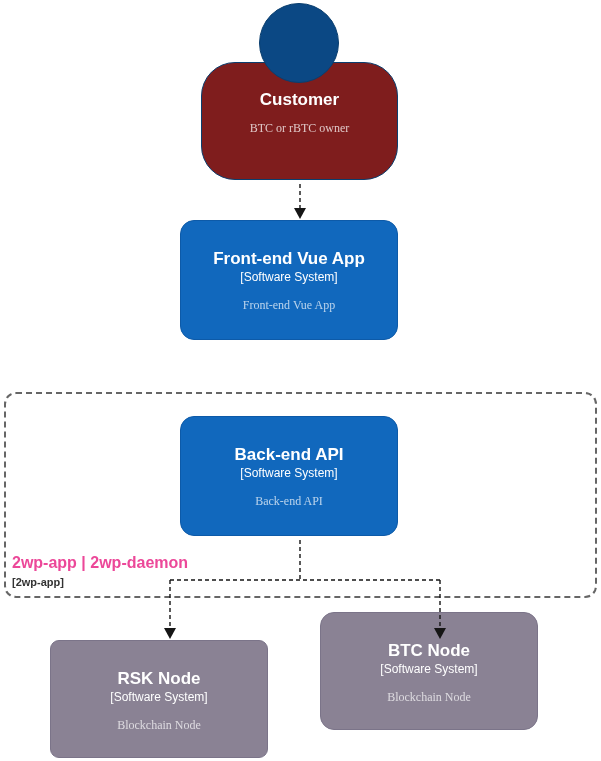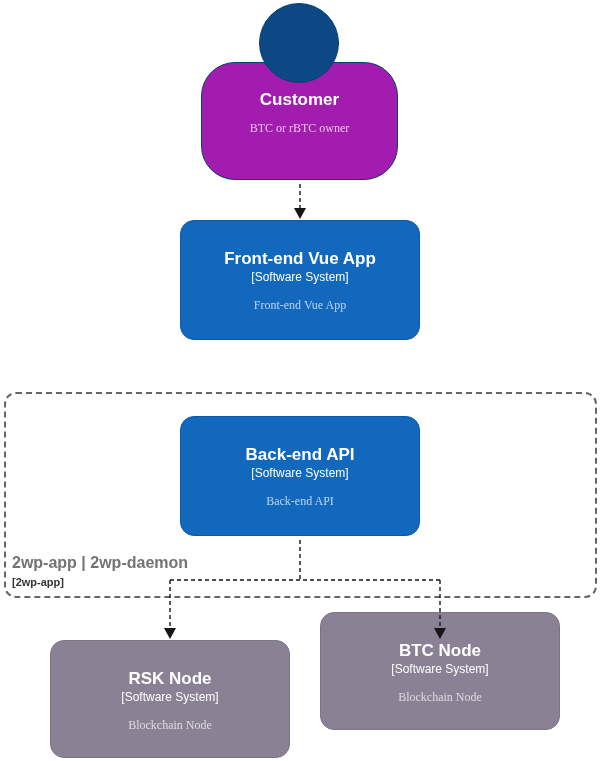--- a/index.html
+++ b/index.html
@@ -41,63 +41,63 @@
   }
   .boundary-label {
     position: absolute;
     left: 12px; top: 553px;
     z-index: 2;
     text-align: left;
   }
   .boundary-title {
     font-size: 16px;
     font-weight: bold;
-    color: #737373;
+    color: #ec4899;
     line-height: 19px;
   }
   .boundary-sub {
     font-size: 11px;
     color: #333333;
     line-height: 14px;
     margin-top: 3px;
     font-weight: bold;
   }
 
   
   .node {
     position: absolute;
-    width: 240px;
+    width: 218px;
     height: 120px;
     box-sizing: border-box;
     border-radius: 14px;
     color: #ffffff;
     text-align: center;
     padding-top: 27px;
     z-index: 3;
   }
   .node-sys { background: #1168bd; border: 1px solid #0d5aa8; }
   .node-ext { background: #8a8294; border: 1px solid #7b7489; }
 
   .n-title { font-size: 17px; font-weight: bold; line-height: 21px; }
   .n-sub   { font-size: 12px; line-height: 16px; }
   .n-desc  { font-size: 12px; line-height: 15px; margin-top: 13px; opacity: 0.7; font-family: Liberation Serif, serif; }
 
   #node-frontend { left: 180px; top: 220px; }
   #node-backend  { left: 180px; top: 416px; }
-  #node-rsk      { left: 50px;  top: 640px; height: 118px; }
+  #node-rsk      { left: 50px;  top: 640px; height: 118px; border-radius: 9px; }
   #node-btc      { left: 320px; top: 612px; height: 118px; }
 
   
   .person-body {
     position: absolute;
     left: 201px; top: 62px;
     width: 197px; height: 118px;
     box-sizing: border-box;
     border-radius: 34px;
-    background: #a21caf;
+    background: #7f1d1d;
     border: 1px solid #0a3e6e;
     color: #ffffff;
     text-align: center;
     padding-top: 26px;
     z-index: 3;
   }
   .person-head {
     position: absolute;
     left: 259px; top: 3px;
     width: 80px; height: 80px;

